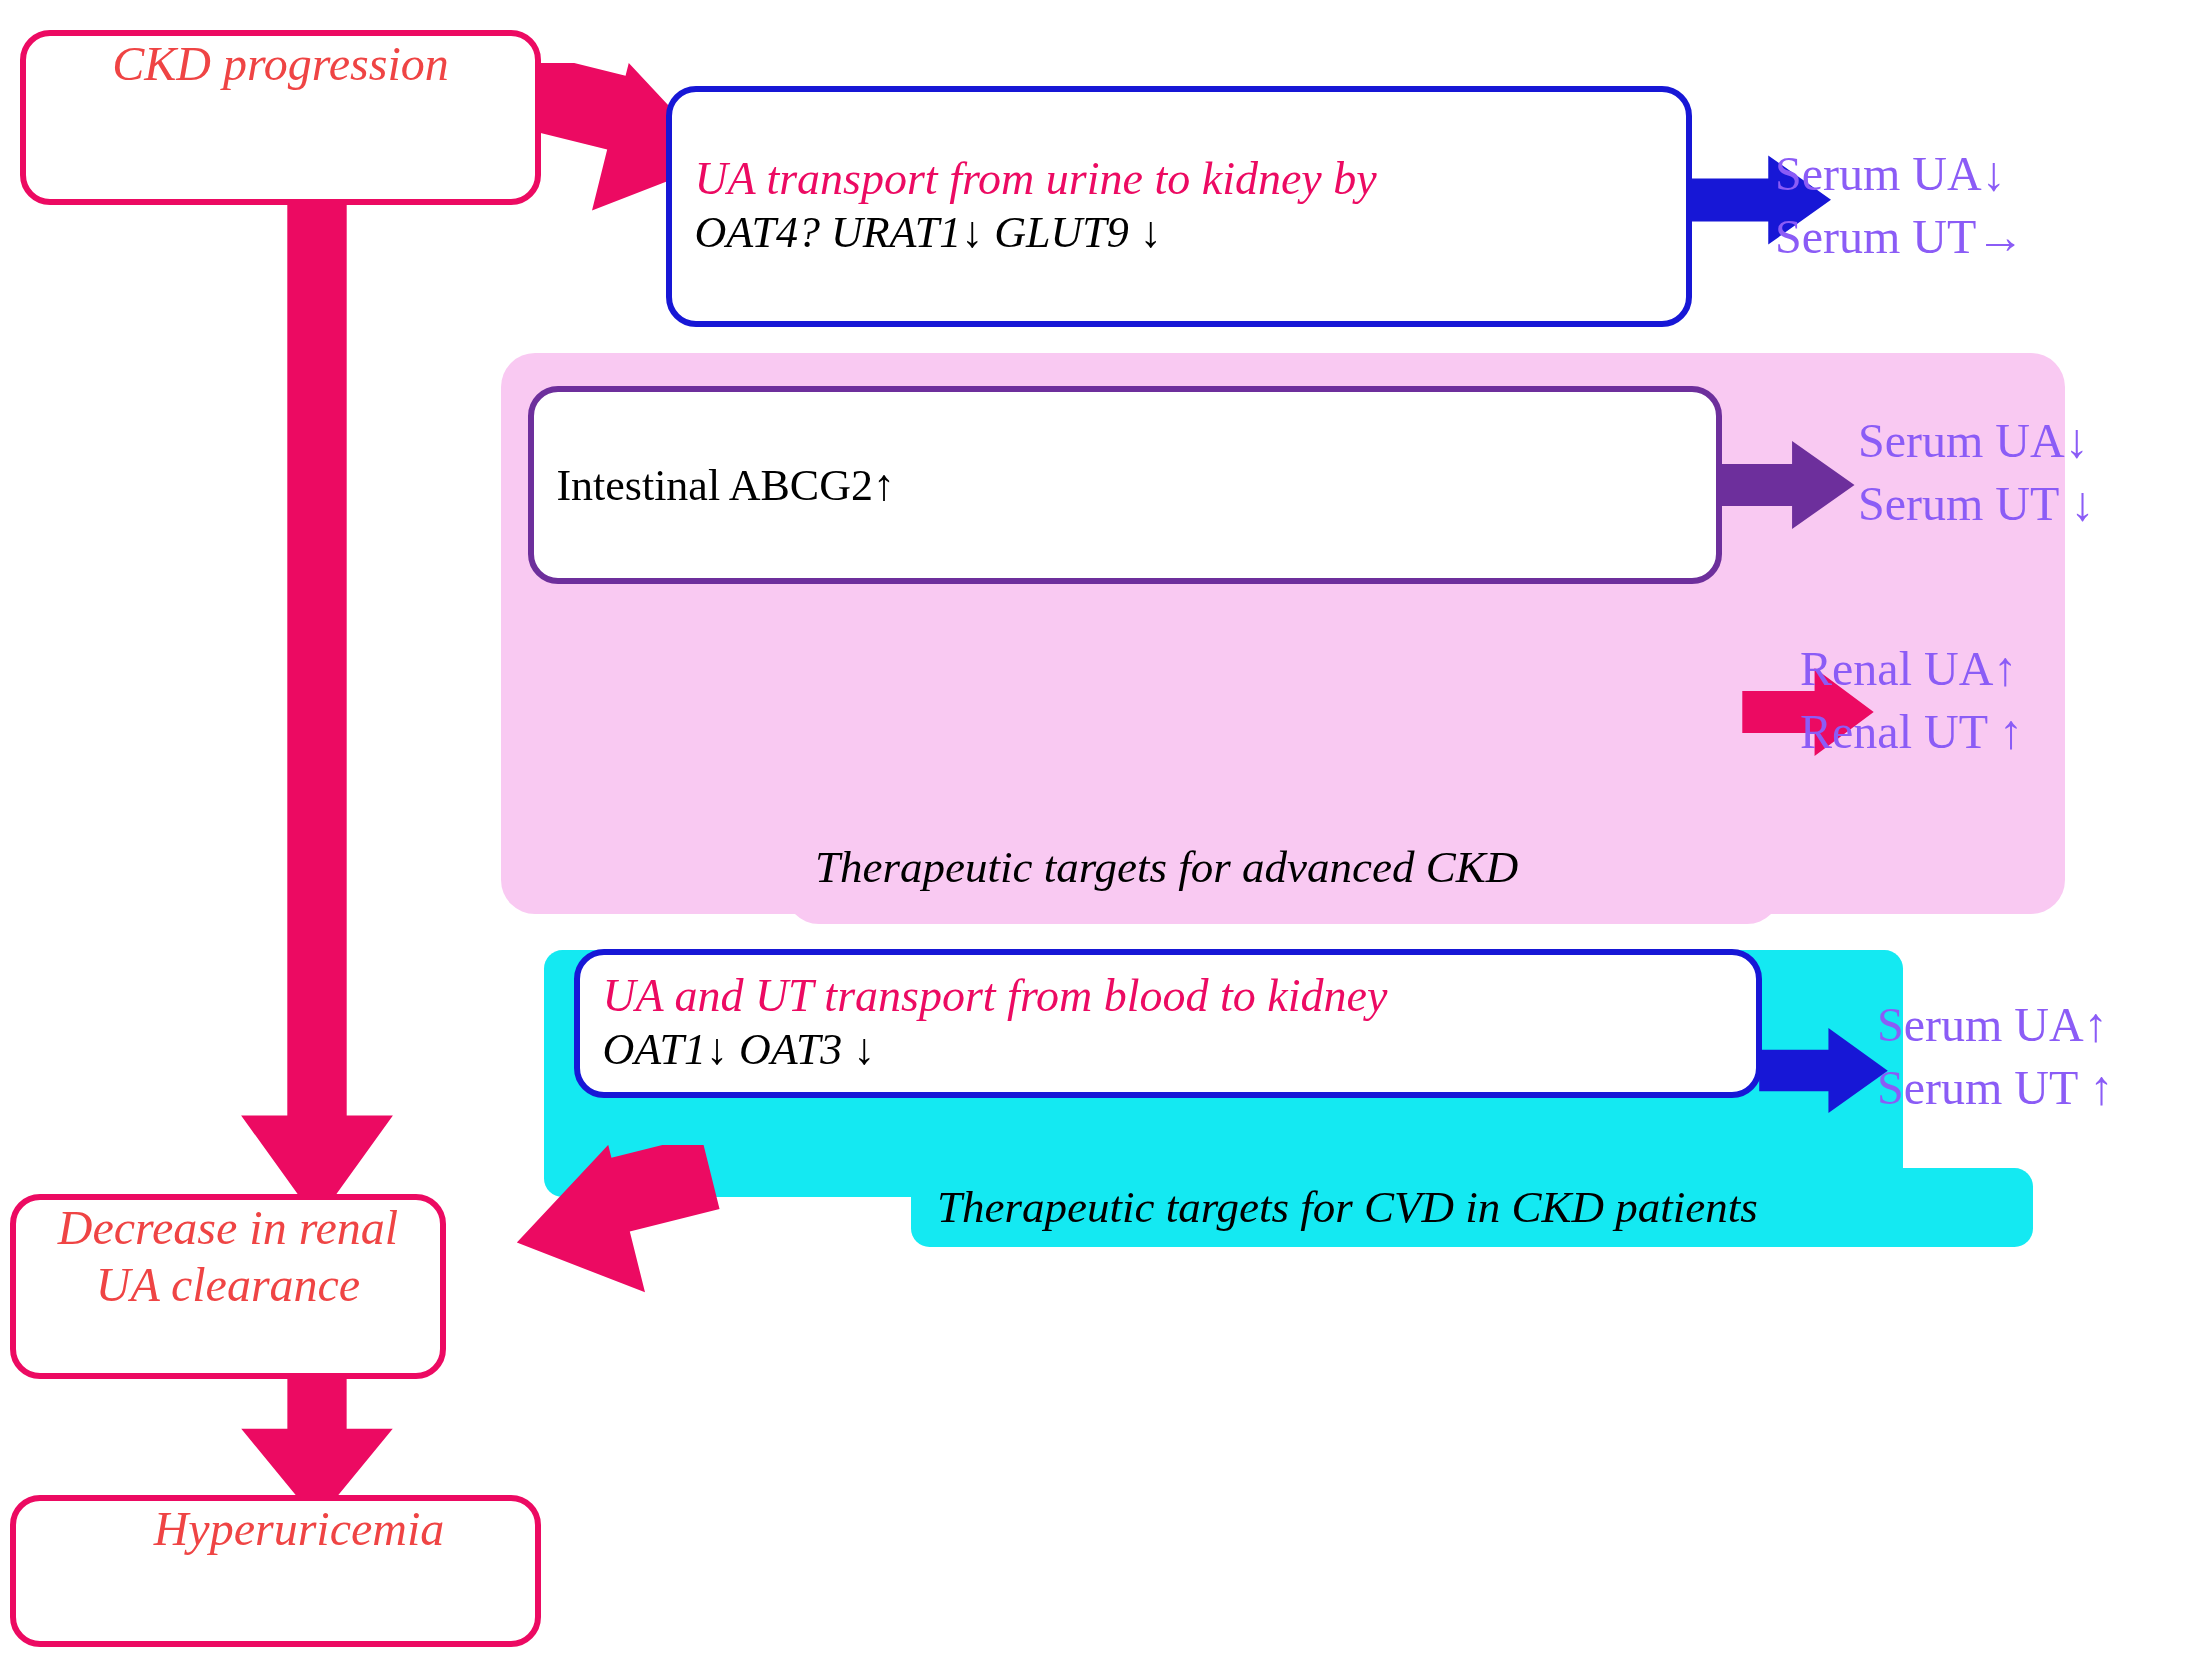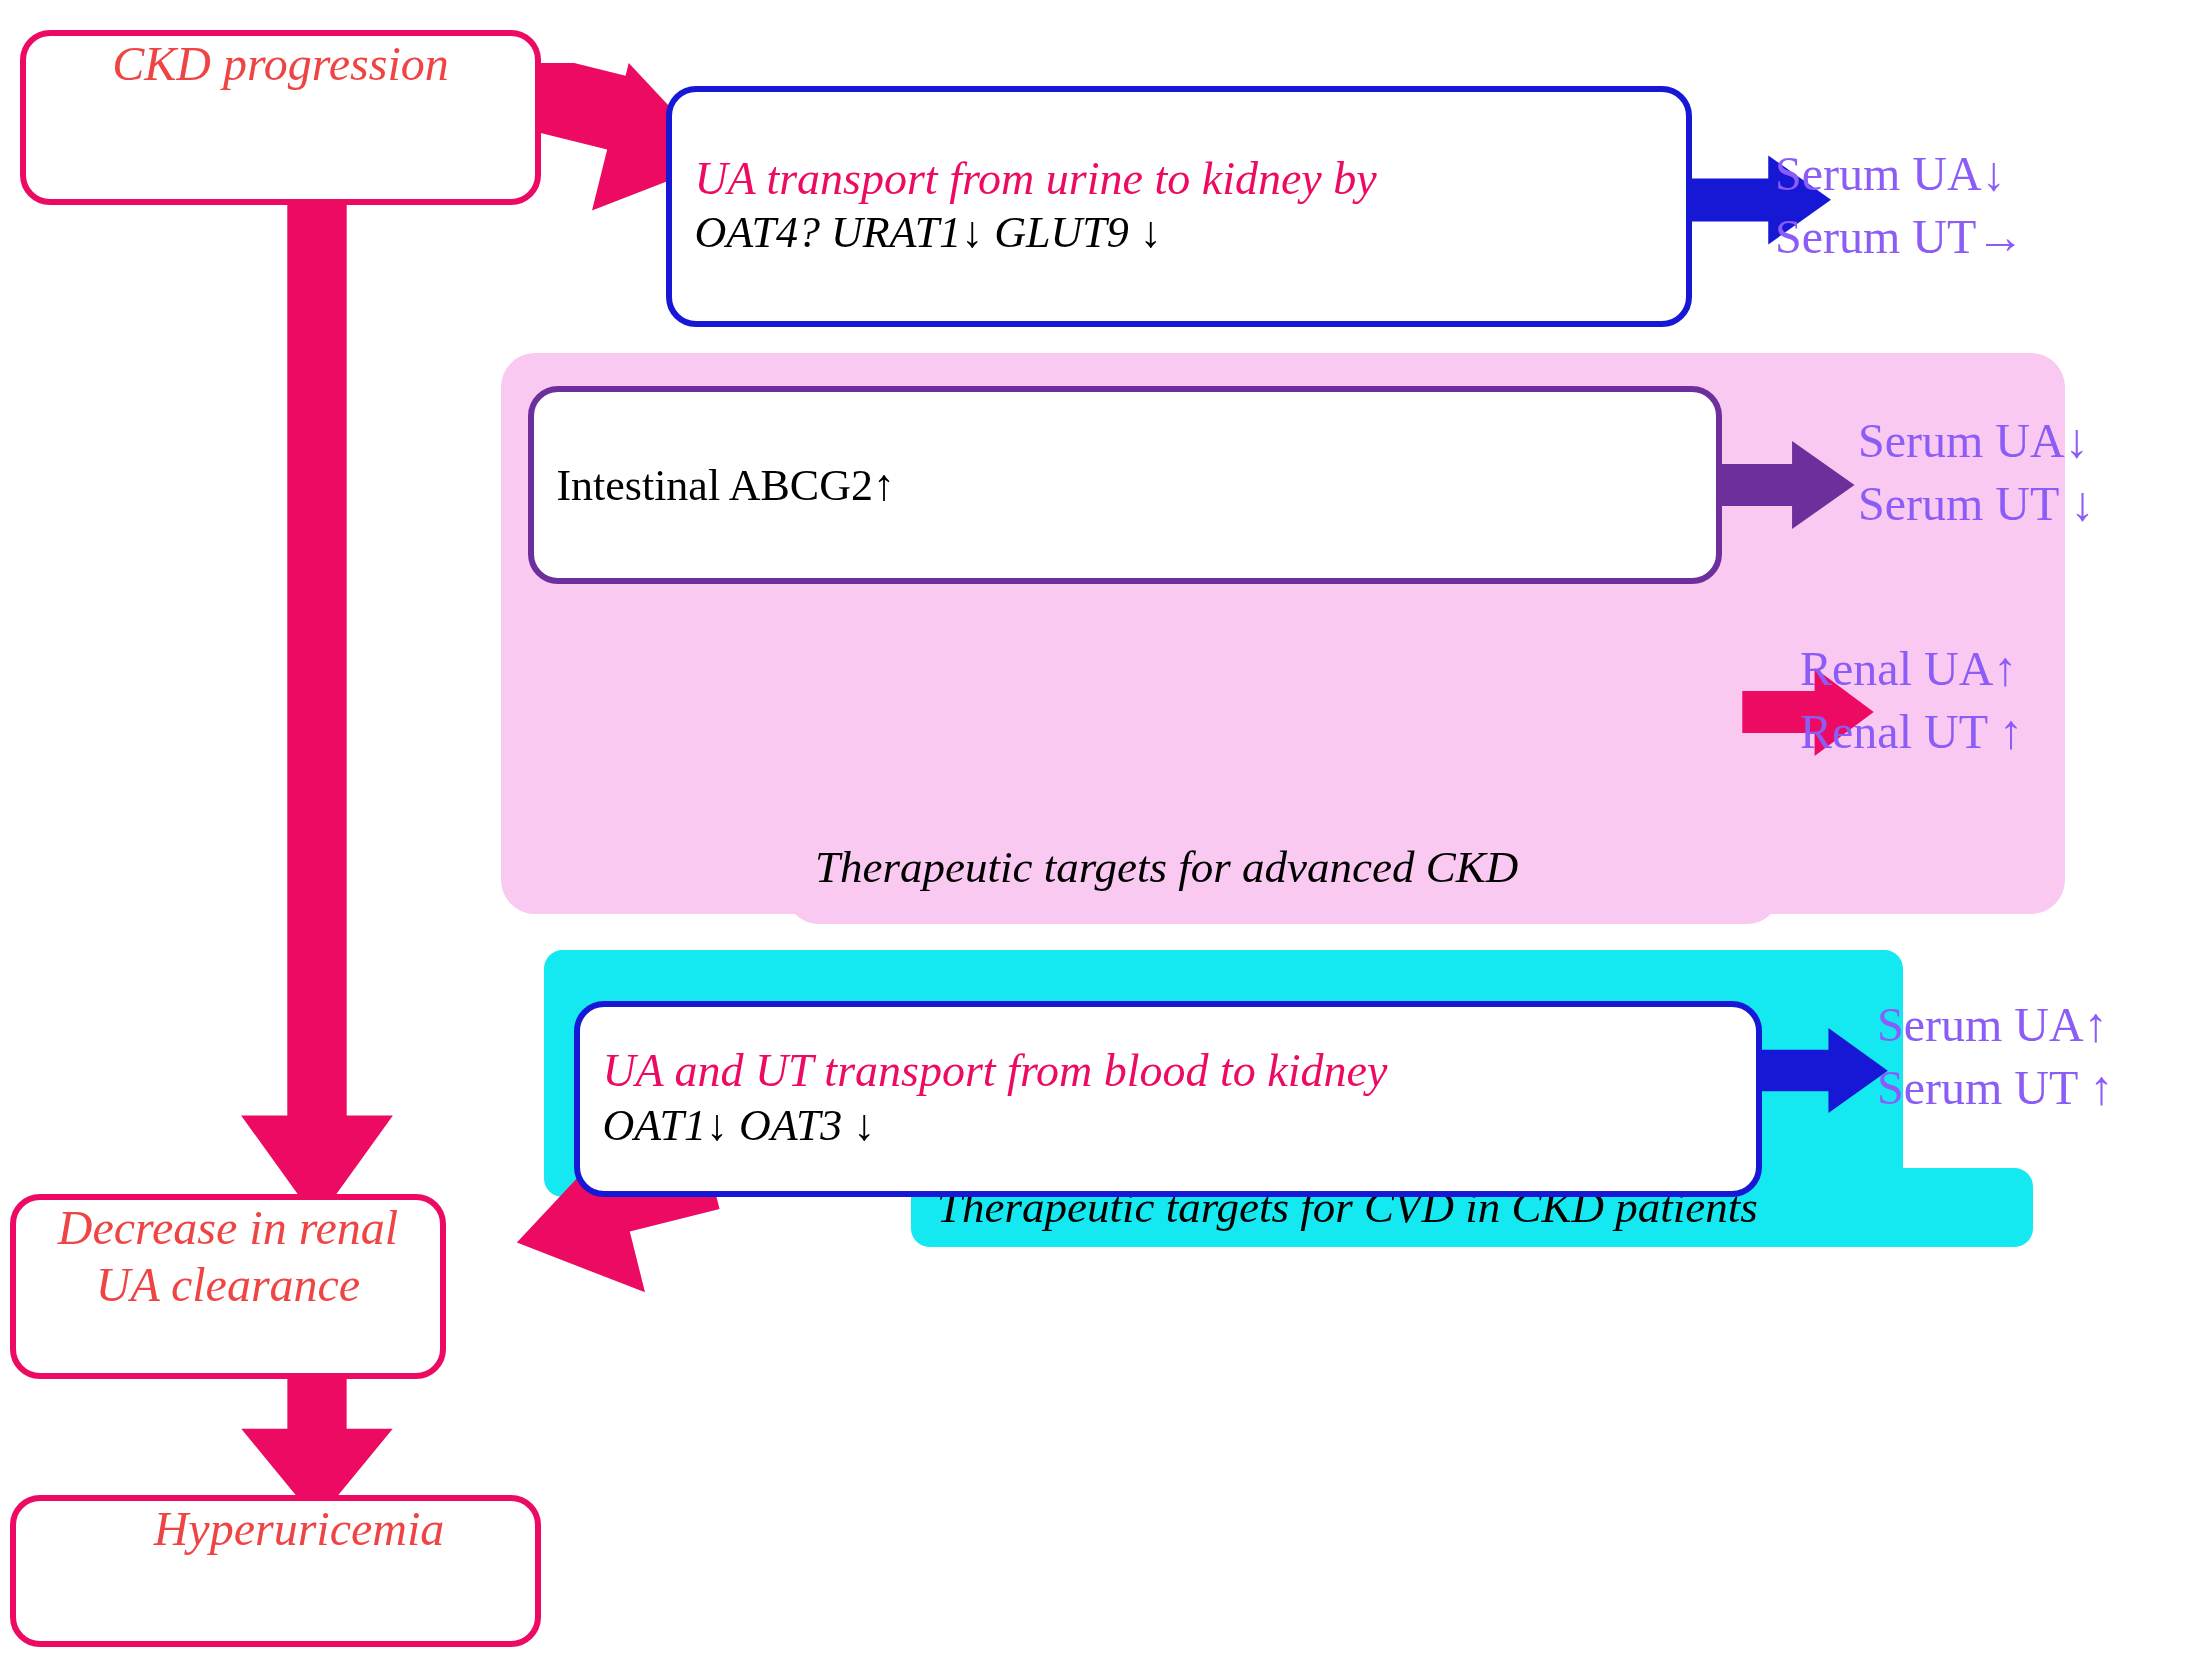--- a/index.html
+++ b/index.html
@@ -164,21 +164,21 @@
   </div>
 
   <svg class="arrow" style="left:1742px; top:666px; width:132px; height:92px;" viewBox="0 0 200 140">
     <polygon points="0,38 110,38 110,3 200,70 110,137 110,102 0,102" fill="#ec0a62"></polygon>
   </svg>
   <div class="result" style="left:1800px; top:637px;">
     <div>Renal UA↑</div>
     <div>Renal UT ↑</div>
   </div>
 
-  <div class="tbox blue-border" style="left:574px; top:1001px; width:1188px; height:196px;">
+  <div class="tbox blue-border" style="left:574px; top:949px; width:1188px; height:149px;">
     <div class="title">UA and UT transport from blood to kidney</div>
     <div class="sub">OAT1↓  OAT3 ↓</div>
   </div>
   <svg class="arrow" style="left:1759px; top:1026px; width:129px; height:89px;" viewBox="0 0 195 135">
     <polygon points="0,36 105,36 105,3 195,68 105,132 105,99 0,99" fill="#1717d6"></polygon>
   </svg>
   <div class="result" style="left:1877px; top:993px;">
     <div>Serum UA↑</div>
     <div>Serum UT ↑</div>
   </div>

